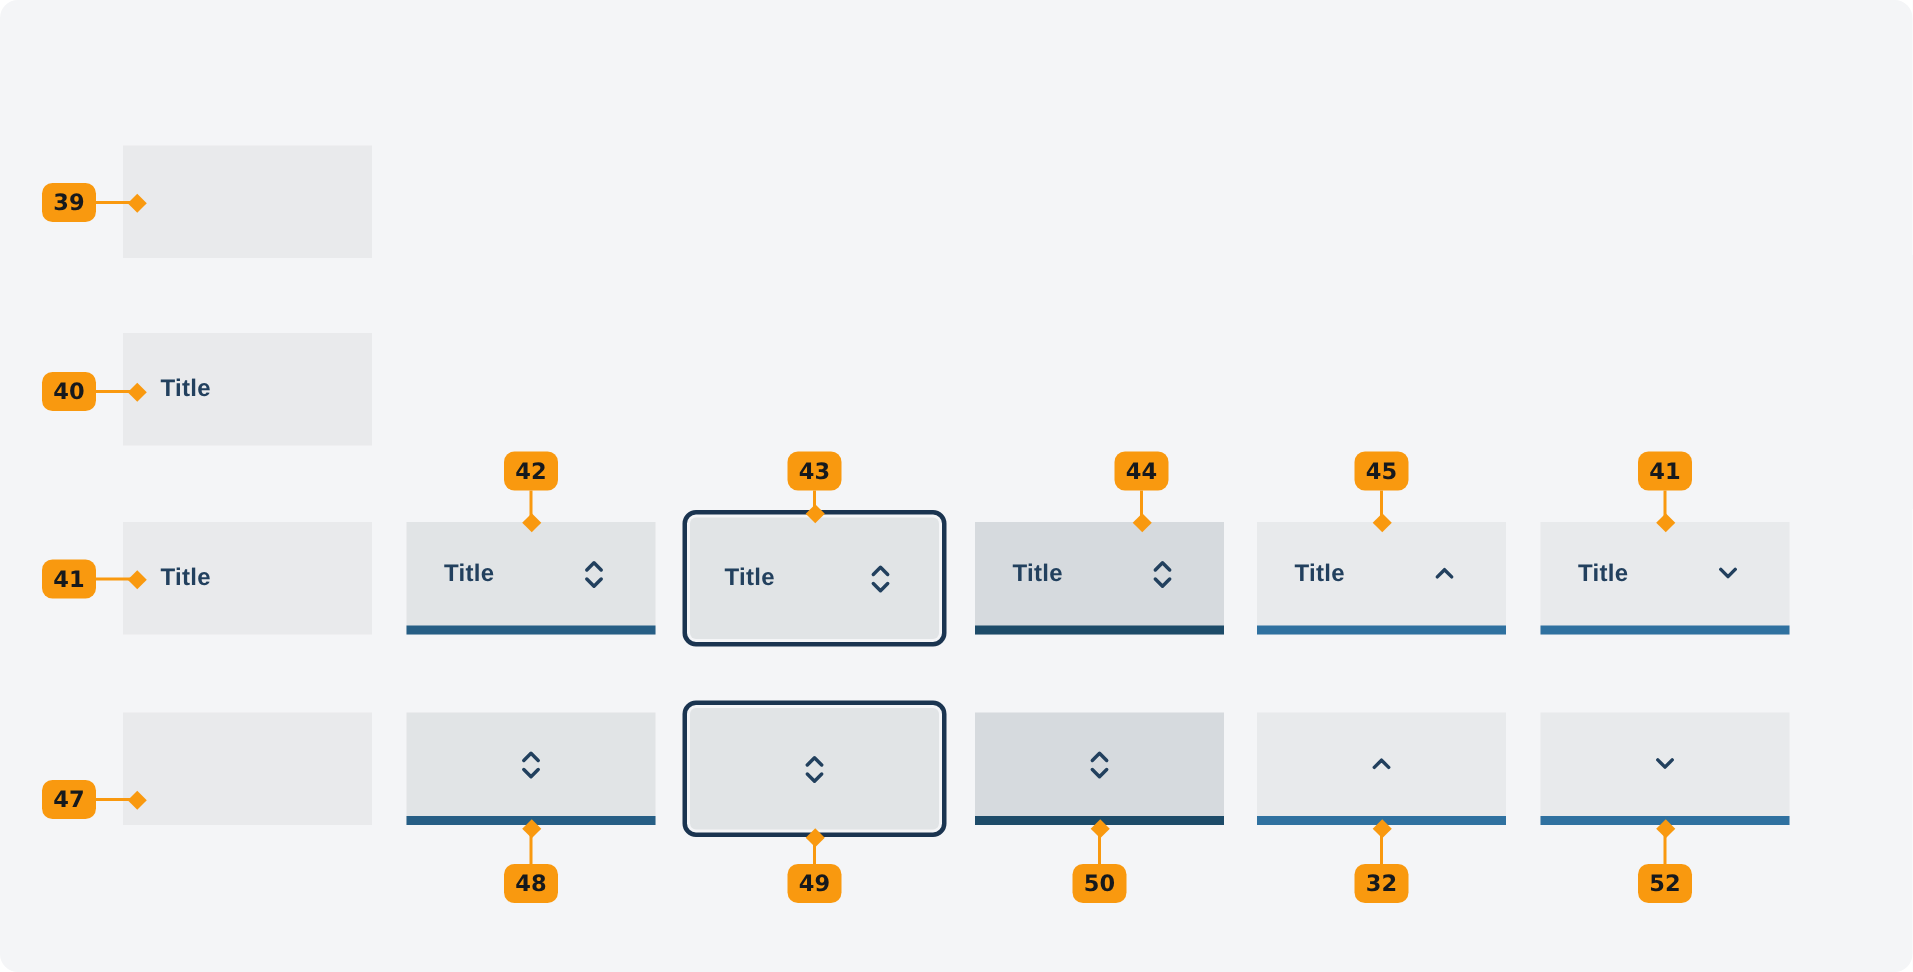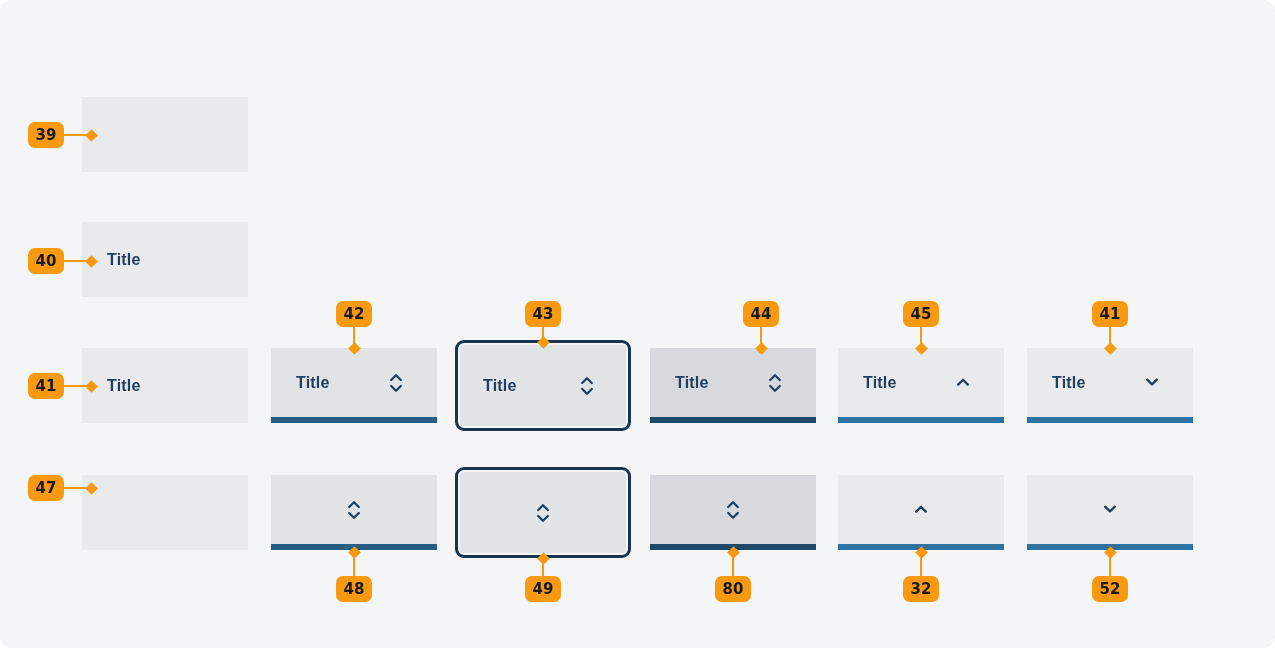--- a/index.html
+++ b/index.html
@@ -52,21 +52,21 @@
            display:flex; align-items:center; justify-content:center;
            font:700 15px/1 "DejaVu Sans", sans-serif; }
   .diamond { position:absolute; width:9px; height:9px; background:var(--annotation-orange);
              transform:rotate(45deg); }
   .aline { position:absolute; background:var(--annotation-orange); }
 
   .mk-left { width:73px; height:26px; left:28px; }
   .mk-left .badge { top:0; }
   .mk-left .aline { left:36px; top:12px; width:28px; height:2px; }
   .mk-left .diamond { left:59px; top:8.5px; }
-  .m39 { top:122px; }  .m40 { top:248px; }  .m41 { top:373px; }  .m47 { top:475px; }
+  .m39 { top:122px; }  .m40 { top:248px; }  .m41 { top:373px; }  .m47 { top:520px; }
 
   .mk-top { width:36px; height:52px; top:301px; }
   .mk-top .badge { top:0; }
   .mk-top .aline { left:17px; top:26px; width:2px; height:19px; }
   .mk-top .diamond { left:13.5px; top:42.5px; }
   .m42 { left:336px; } .m43 { left:525px; } .m44 { left:715px;margin-left:28px; }
   .m45 { left:903px; } .m46 { left:1092px; }
   .m43 .aline { height:13px; }
   .m43 .diamond { top:36.5px; }
 
@@ -251,21 +251,21 @@
     <span class="badge">48</span>
     <span class="aline"></span>
     <span class="diamond"></span>
   </div>
   <div class="mk mk-bottom m49">
     <span class="badge">49</span>
     <span class="aline"></span>
     <span class="diamond"></span>
   </div>
   <div class="mk mk-bottom m50">
-    <span class="badge">80</span>
+    <span class="badge">50</span>
     <span class="aline"></span>
     <span class="diamond"></span>
   </div>
   <div class="mk mk-bottom m51">
     <span class="badge">32</span>
     <span class="aline"></span>
     <span class="diamond"></span>
   </div>
   <div class="mk mk-bottom m52">
     <span class="badge">52</span>

